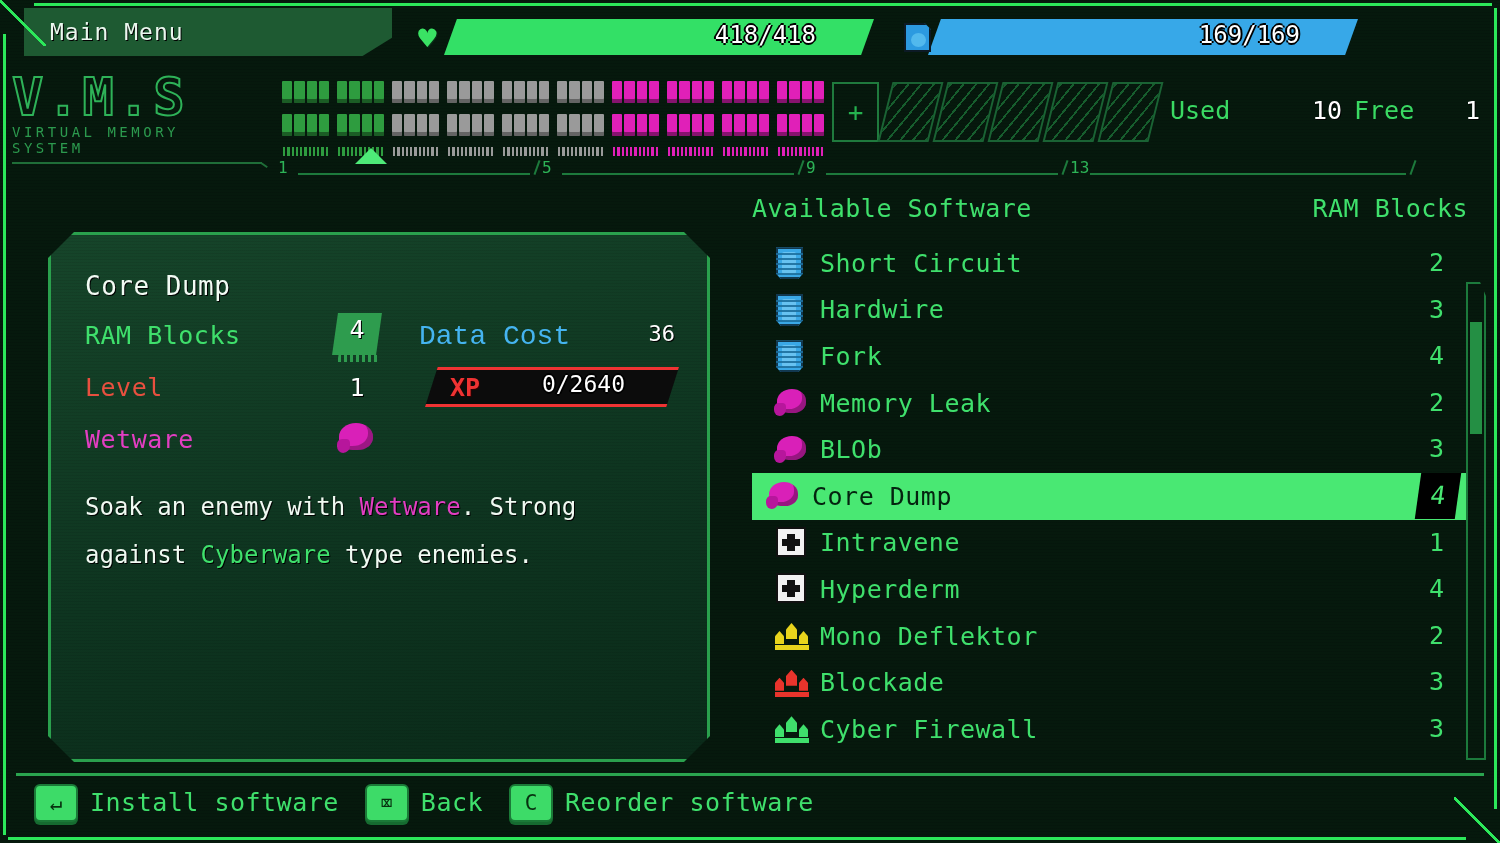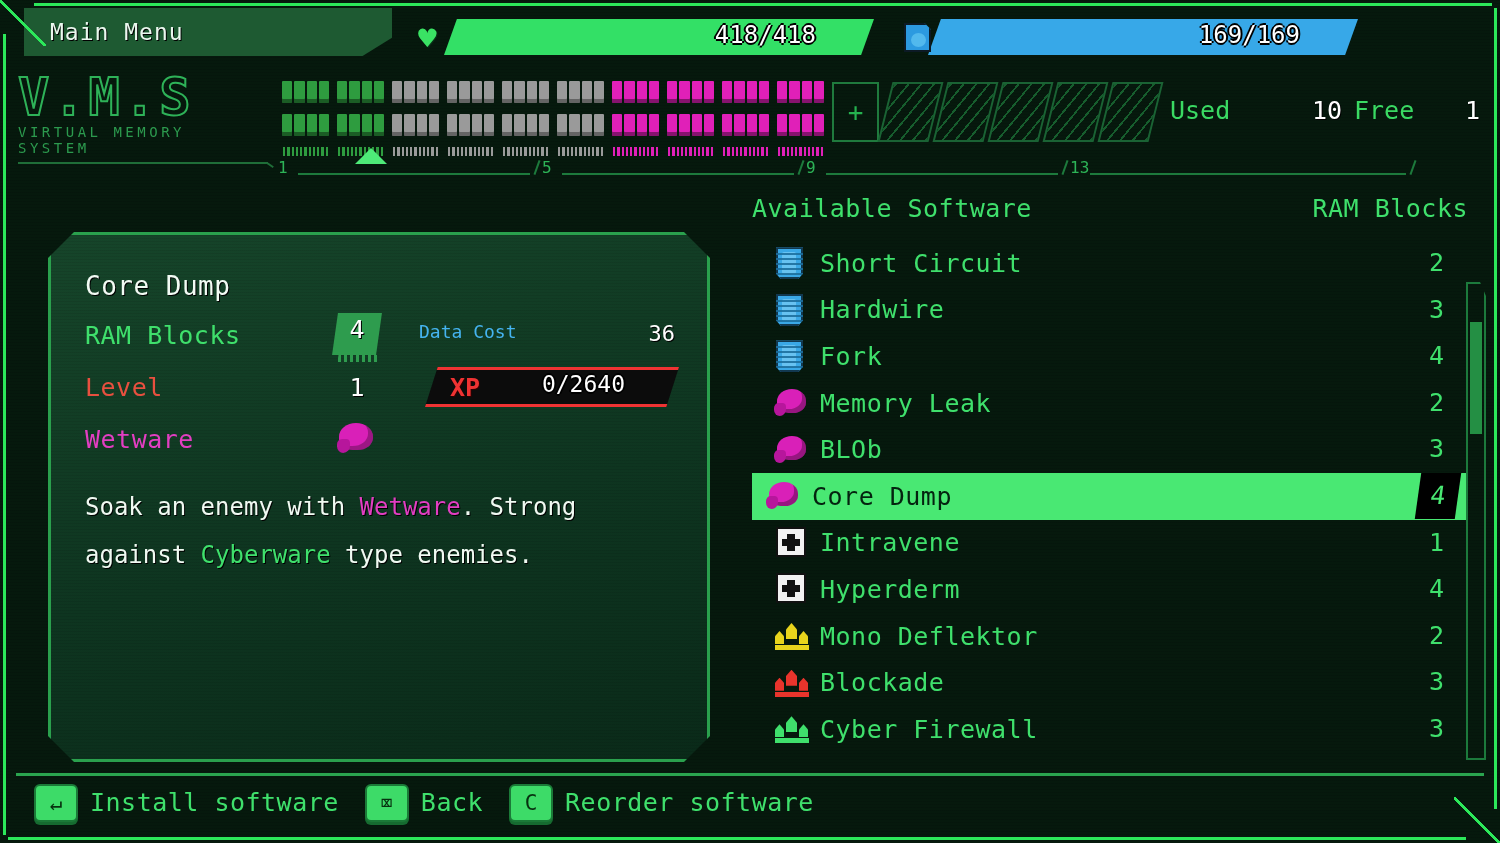--- a/index.html
+++ b/index.html
@@ -100,21 +100,21 @@
   .stat-fill.data { background: #37a8e8; }
   .stat-text {
     position: absolute; right: 58px; top: 3px;
     font-size: 24px; color: #ffffff; letter-spacing: 0px;
     text-shadow: 2px 0 0 #000, -2px 0 0 #000, 0 2px 0 #000, 0 -2px 0 #000;
     z-index: 4;
   }
 
   
   .vms {
-    position: absolute; left: 18px; top: 72px;
+    position: absolute; left: 12px; top: 72px;
     width: 250px; color: #2ca351;
   }
   .vms-big {
     font-size: 52px; line-height: 50px; letter-spacing: 4px;
     color: transparent;
     -webkit-text-stroke: 2px #2eb258;
     font-weight: bold;
   }
   .vms-small {
     font-size: 14px; letter-spacing: 3.5px; color: #2c9a4e;
@@ -257,21 +257,21 @@
   .chip-badge .cb-num {
     position: absolute; left: 0; top: 2px; width: 44px;
     text-align: center; font-size: 25px; color: #fff;
     text-shadow: 1px 1px 0 #000; z-index: 2;
   }
   .m-lvlnum {
     position: absolute; left: 250px; top: 4px; width: 44px;
     text-align: center; font-size: 25px; color: #fff; text-shadow: 1px 1px 0 #000;
   }
   .m-datacost-lbl {
-    position: absolute; left: 334px; top: 4px; font-size: 18px; color: #45b4f0;
+    position: absolute; left: 334px; top: 4px; font-size: 28px; color: #45b4f0; font-family: Liberation Mono, monospace;
   }
   .m-datacost-val {
     position: absolute; right: 4px; top: 4px; font-size: 22px; color: #fff;
     text-shadow: 1px 1px 0 #000;
   }
 
   
   .xp-wrap { position: absolute; left: 340px; top: -2px; right: 0; height: 42px; }
   .xp-track {
     position: absolute; left: 0; top: 0; right: 0; height: 40px;

